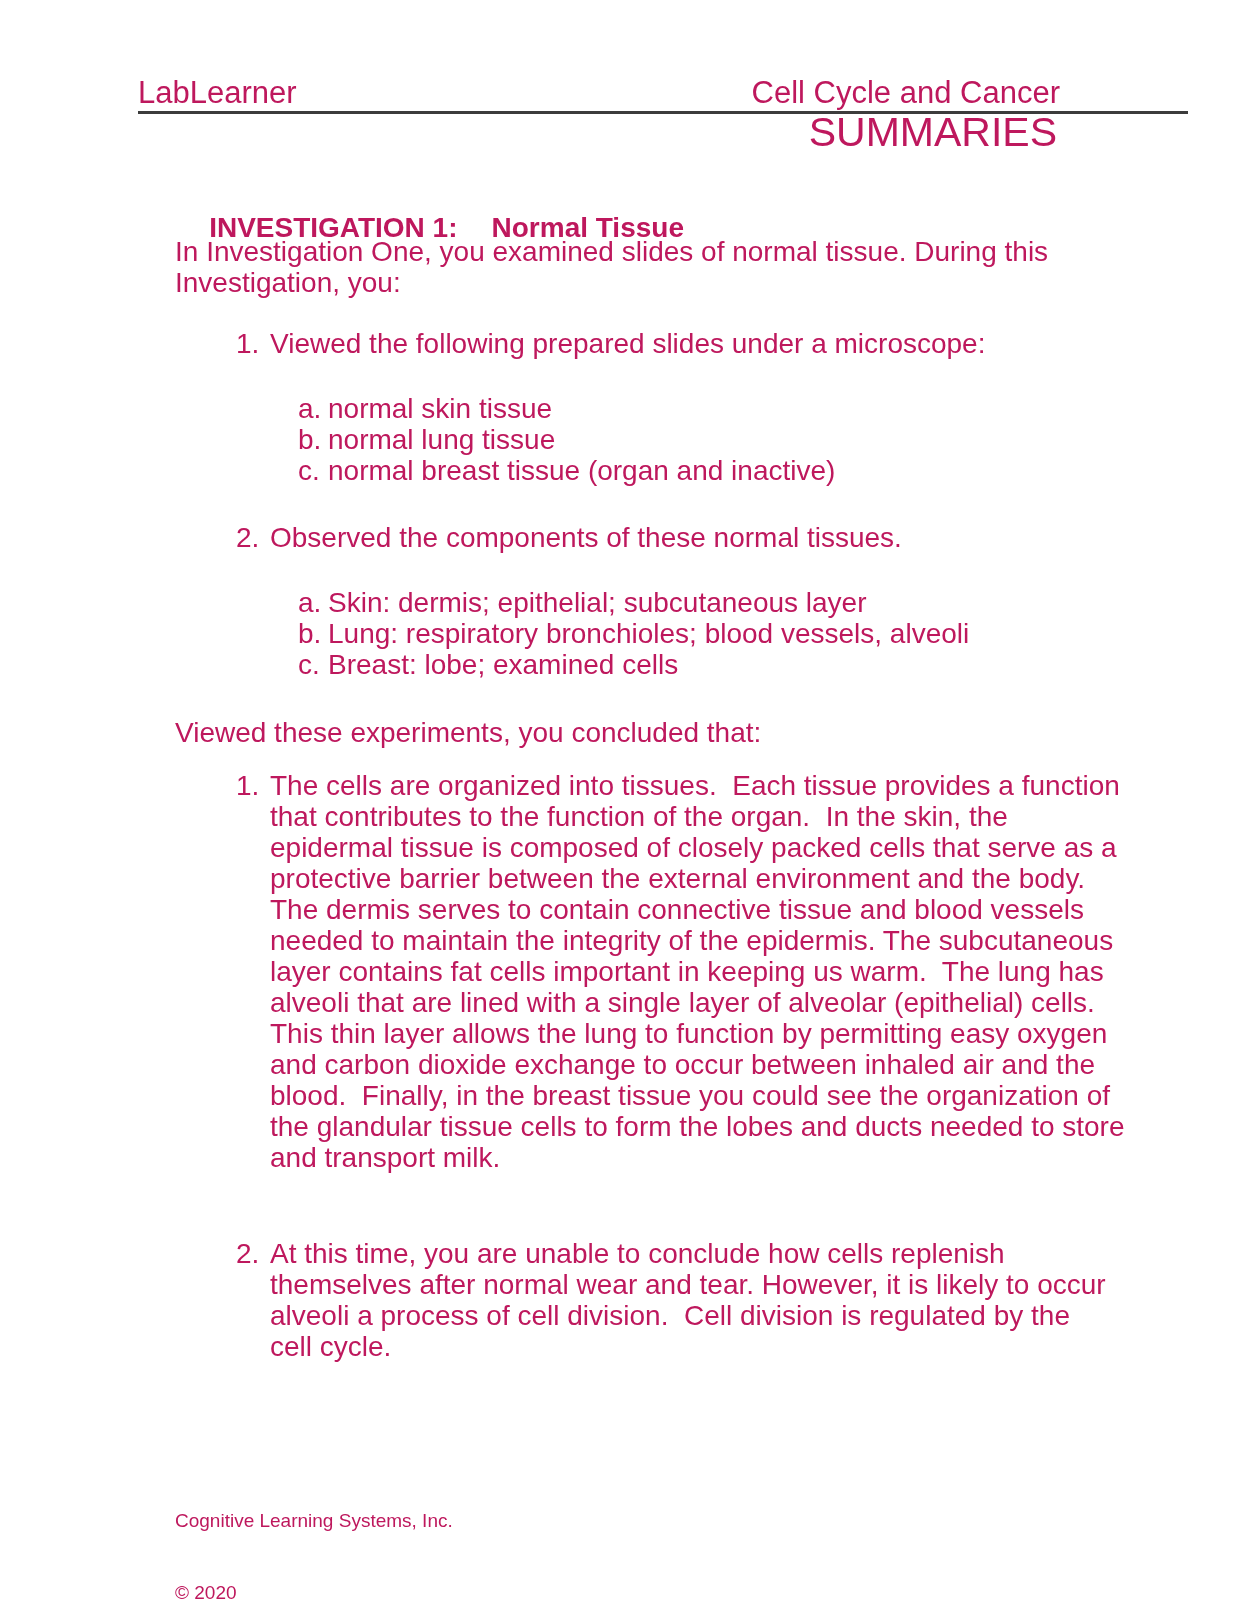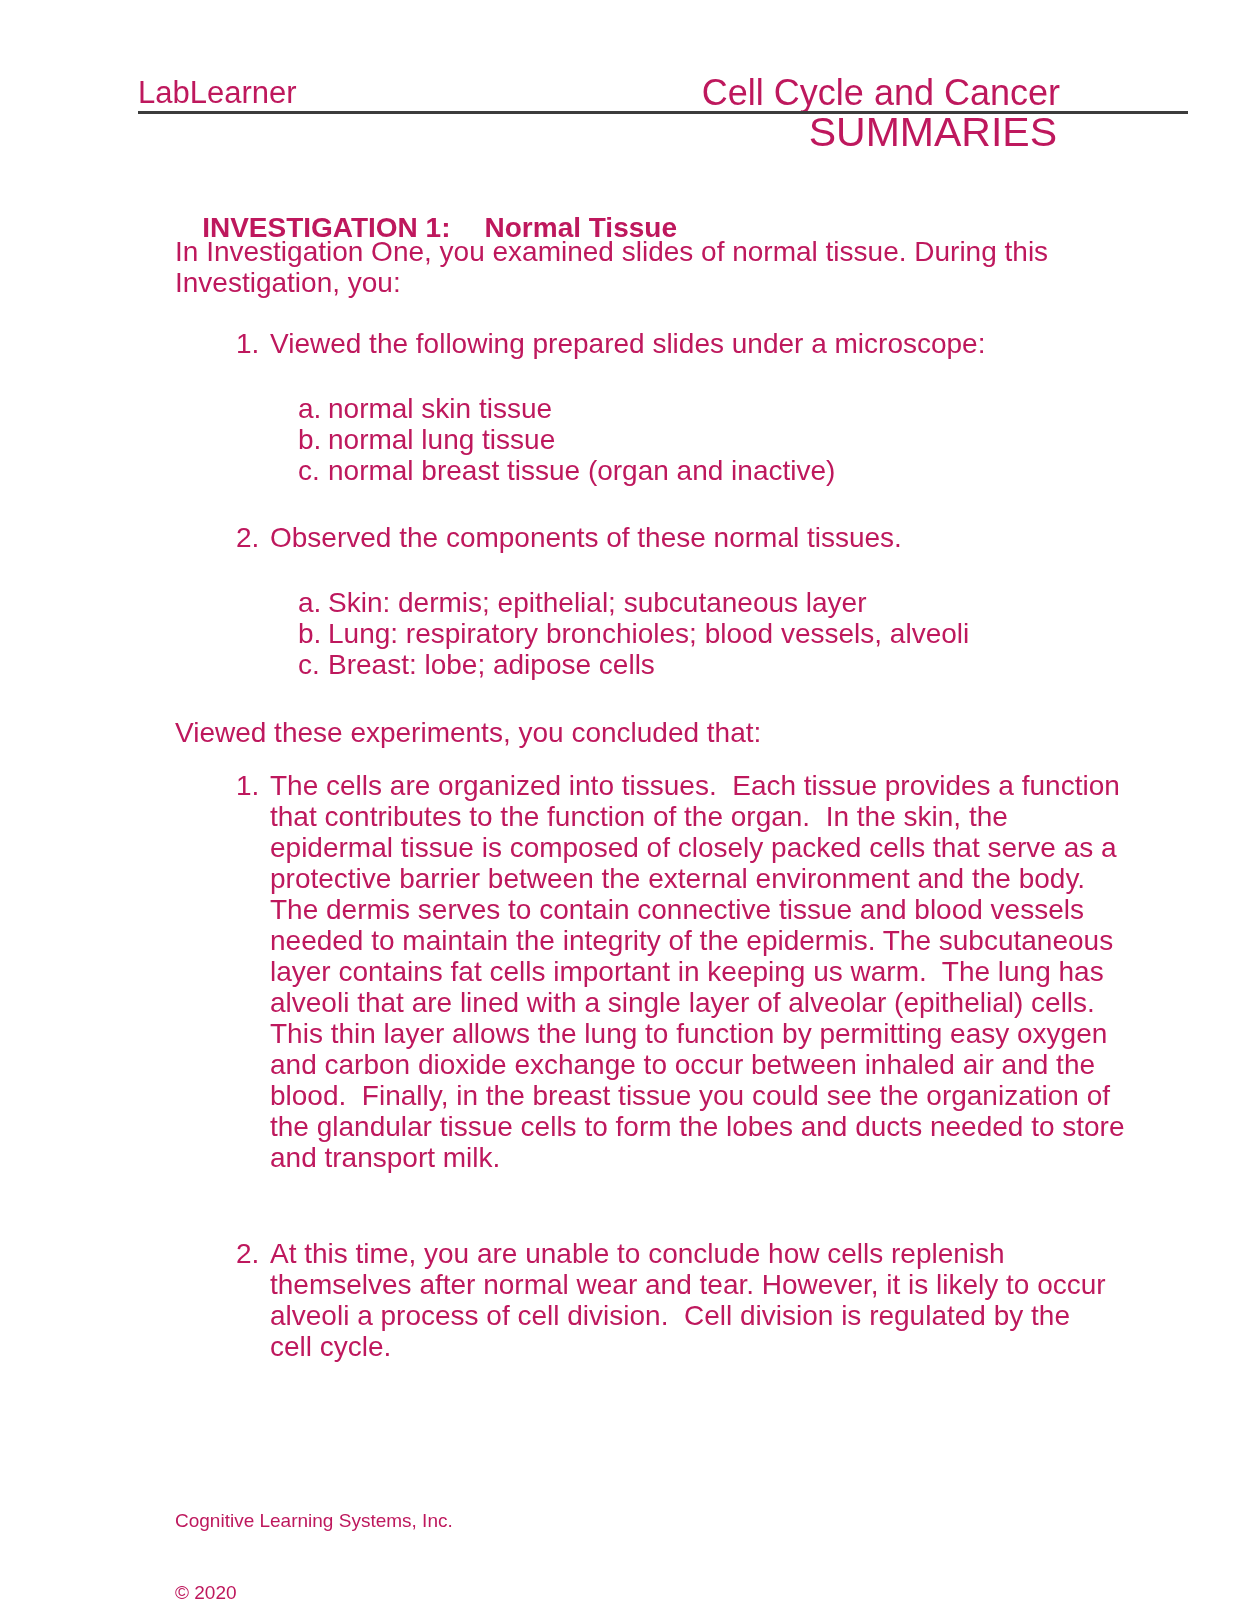--- a/index.html
+++ b/index.html
@@ -17,35 +17,35 @@
     font-size: 28px;
     line-height: 31px;
     white-space: pre-wrap;
   }
   .brand {
     left: 138px; top: 76px;
     font-size: 31px; line-height: 34px;
   }
   .doc-title {
     right: 176px; top: 76px;
-    font-size: 36px; line-height: 34px;
+    font-size: 31px; line-height: 34px;
     text-align: right;
   }
   .header-rule {
     left: 138px; top: 111px;
     width: 1050px; height: 3px;
     background: #3c3c3c;
   }
   .subtitle {
     right: 179px; top: 112px;
     font-size: 41px; line-height: 40px;
     text-align: right;
   }
   .section-heading {
-    left: 171px; top: 181px;
+    left: 178px; top: 181px;
     font-weight: bold;
     text-align: right;
   }
   .section-heading .title-part { margin-left: 34px; }
   .intro { left: 175px; top: 236px; width: 900px; }
   .list-row { }
   .marker { position: absolute; }
   .num-item .marker { left: 236px; }
   .num-item .item-text { position: absolute; left: 270px; width: 900px; }
   .sub-item .marker { left: 298px; }
@@ -100,21 +100,21 @@
   <div class="list-row sub-item">
     <span class="abs body-text marker" style="top:587px">a.</span>
     <span class="abs body-text item-text" style="top:587px">Skin: dermis; epithelial; subcutaneous layer</span>
   </div>
   <div class="list-row sub-item">
     <span class="abs body-text marker" style="top:618px">b.</span>
     <span class="abs body-text item-text" style="top:618px">Lung: respiratory bronchioles; blood vessels, alveoli</span>
   </div>
   <div class="list-row sub-item">
     <span class="abs body-text marker" style="top:649px">c.</span>
-    <span class="abs body-text item-text" style="top:649px">Breast: lobe; adipose cells</span>
+    <span class="abs body-text item-text" style="top:649px">Breast: lobe; examined cells</span>
   </div>
 
   <div class="abs body-text through">Viewed these experiments, you concluded that:</div>
 
   <div class="list-row num-item">
     <span class="abs body-text marker" style="top:770px">1.</span>
     <span class="abs body-text item-text" style="top:770px">The cells are organized into tissues.  Each tissue provides a function
 that contributes to the function of the organ.  In the skin, the
 epidermal tissue is composed of closely packed cells that serve as a
 protective barrier between the external environment and the body.

